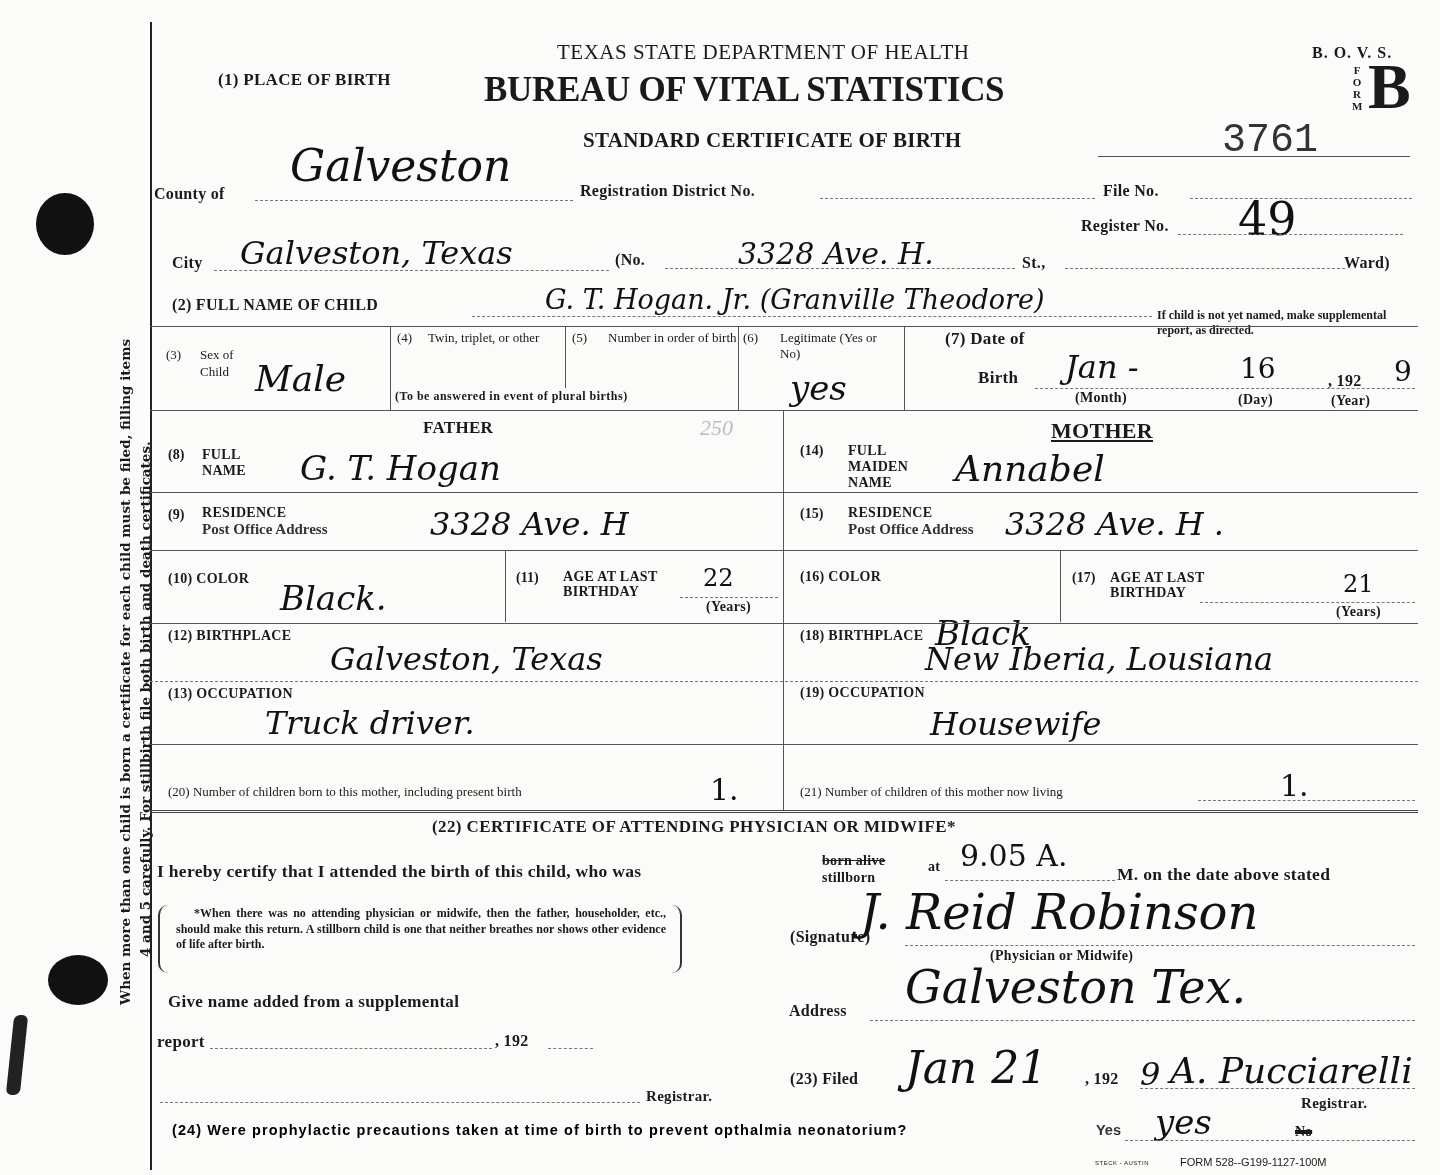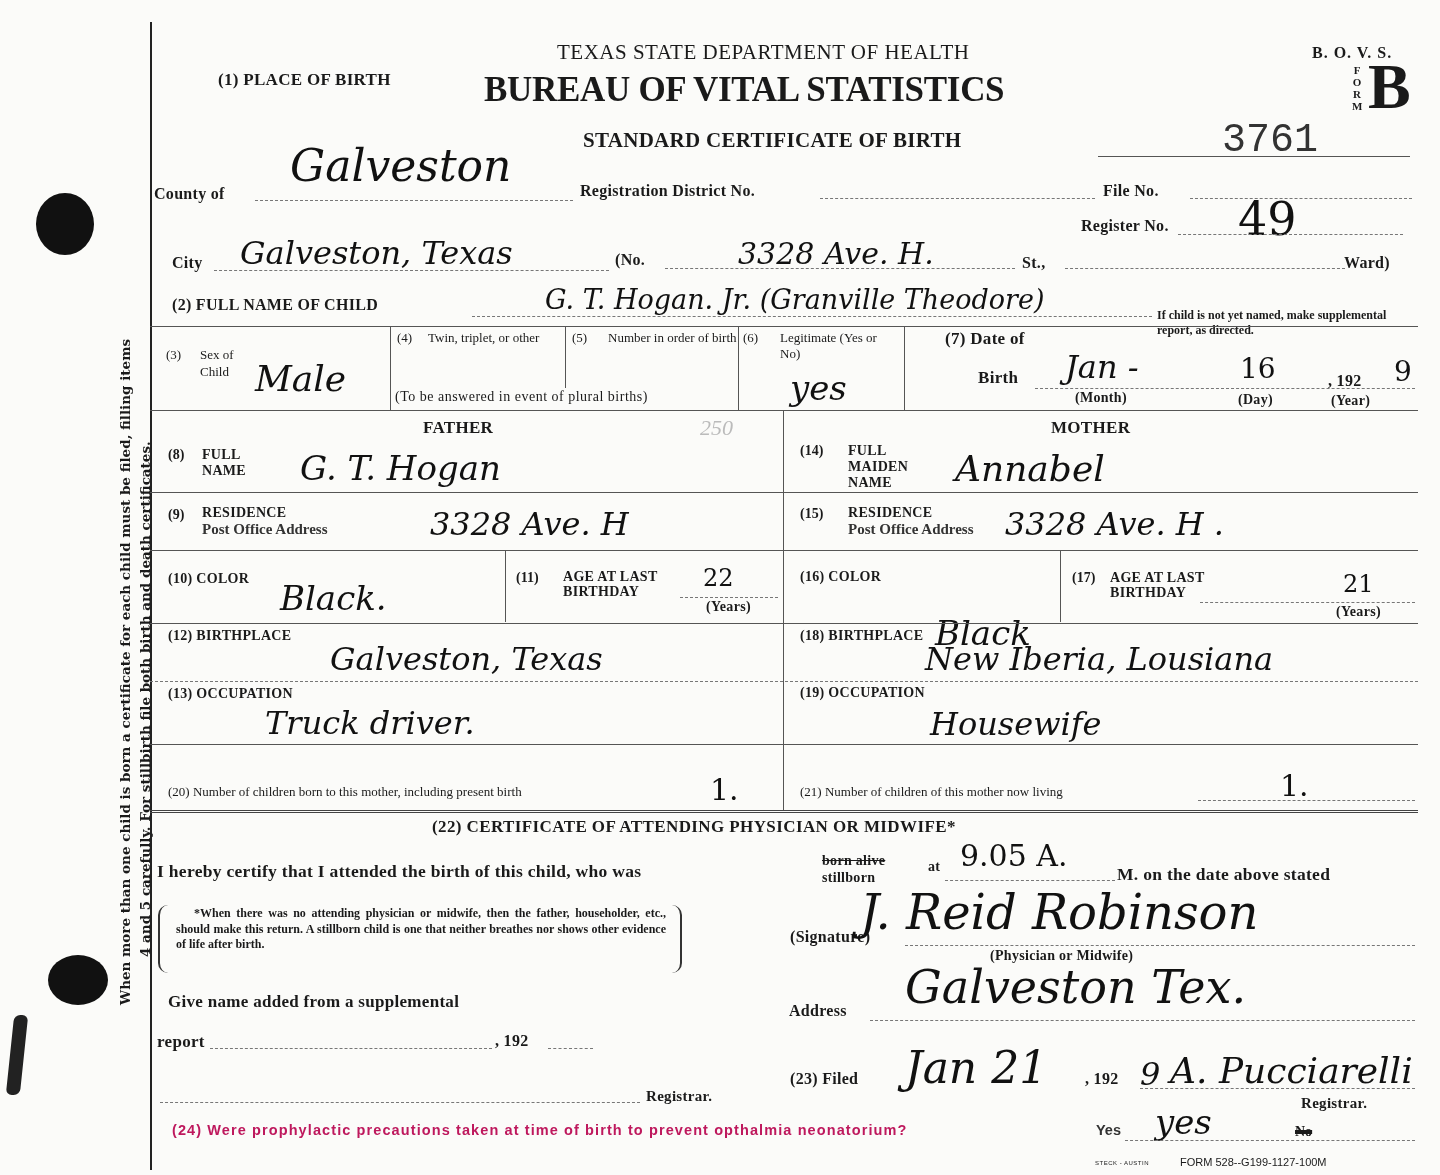--- a/index.html
+++ b/index.html
@@ -79,21 +79,21 @@
 <div class="abs small" style="left:166px;top:347px;">(3)</div>
 <div class="abs small" style="left:200px;top:346px;width:60px;line-height:17px;">Sex of Child</div>
 <div class="abs hand" style="left:255px;top:358px;font-size:36px;">Male</div>
 
 <div class="vline" style="left:390px;top:326px;height:84px;"></div>
 <div class="abs small" style="left:397px;top:330px;">(4)</div>
 <div class="abs small" style="left:428px;top:330px;width:115px;line-height:16px;">Twin, triplet, or other</div>
 <div class="vline" style="left:565px;top:326px;height:62px;"></div>
 <div class="abs small" style="left:572px;top:330px;">(5)</div>
 <div class="abs small" style="left:608px;top:330px;width:130px;line-height:16px;">Number in order of birth</div>
-<div class="abs small" style="left:395px;top:389px;font-size:14px;letter-spacing:0.5px;">(To be answered in event of plural births)</div>
+<div class="abs small" style="left:395px;top:389px;font-size:12px;letter-spacing:0.5px;font-weight:bold;">(To be answered in event of plural births)</div>
 
 <div class="vline" style="left:738px;top:326px;height:84px;"></div>
 <div class="abs small" style="left:743px;top:330px;">(6)</div>
 <div class="abs small" style="left:780px;top:330px;width:100px;line-height:16px;">Legitimate (Yes or No)</div>
 <div class="abs hand" style="left:790px;top:368px;font-size:34px;">yes</div>
 
 <div class="vline" style="left:904px;top:326px;height:84px;"></div>
 <div class="abs lbl" style="left:945px;top:329px;font-size:17px;">(7) Date of</div>
 <div class="abs lbl" style="left:978px;top:368px;font-size:17px;">Birth</div>
 <div class="abs hand" style="left:1065px;top:348px;font-size:32px;">Jan -</div>
@@ -102,21 +102,21 @@
 <div class="abs hand" style="left:1394px;top:355px;font-size:28px;font-style:normal;">9</div>
 <div class="hdash" style="left:1035px;top:388px;width:380px;"></div>
 <div class="abs lbl" style="left:1075px;top:390px;font-size:14px;">(Month)</div>
 <div class="abs lbl" style="left:1238px;top:392px;font-size:14px;">(Day)</div>
 <div class="abs lbl" style="left:1331px;top:393px;font-size:14px;">(Year)</div>
 
 <div class="hline" style="left:150px;top:410px;width:1268px;"></div>
 
 <div class="abs lbl" style="left:423px;top:418px;font-size:17px;">FATHER</div>
 <div class="abs" style="left:700px;top:415px;font-size:22px;color:#bbb;font-style:italic;">250</div>
-<div class="abs lbl" style="left:1051px;top:418px;font-size:17px;">MOTHER</div>
+<div class="abs lbl" style="left:1051px;top:418px;font-size:22px;text-decoration:underline;">MOTHER</div>
 <div class="vline" style="left:783px;top:410px;height:400px;"></div>
 
 <div class="abs small bold" style="left:168px;top:447px;font-size:14px;">(8)</div>
 <div class="abs lbl" style="left:202px;top:447px;width:60px;font-size:14px;line-height:16px;">FULL NAME</div>
 <div class="abs hand" style="left:300px;top:448px;font-size:34px;">G. T. Hogan</div>
 <div class="hline" style="left:150px;top:492px;width:1268px;"></div>
 
 <div class="abs small bold" style="left:800px;top:443px;font-size:14px;">(14)</div>
 <div class="abs lbl" style="left:848px;top:443px;width:90px;font-size:14px;line-height:16px;">FULL MAIDEN NAME</div>
 <div class="abs hand" style="left:955px;top:448px;font-size:36px;">Annabel</div>
@@ -203,20 +203,20 @@
 <div class="abs hand" style="left:905px;top:1042px;font-size:44px;">Jan 21</div>
 <div class="abs lbl" style="left:1085px;top:1070px;font-size:16px;">, 192</div>
 <div class="abs hand" style="left:1140px;top:1055px;font-size:32px;">9</div>
 <div class="abs hand" style="left:1170px;top:1050px;font-size:36px;">A. Pucciarelli</div>
 <div class="hdash" style="left:1140px;top:1088px;width:275px;"></div>
 <div class="abs lbl" style="left:1301px;top:1095px;font-size:15px;">Registrar.</div>
 
 <div class="hdash" style="left:160px;top:1102px;width:480px;"></div>
 <div class="abs lbl" style="left:646px;top:1088px;font-size:15px;">Registrar.</div>
 
-<div class="abs" style="left:172px;top:1122px;font-size:14.5px;letter-spacing:1.1px;font-family:'Liberation Sans',sans-serif;font-weight:bold;color:#be185d;">(24)  Were prophylactic precautions taken at time of birth to prevent opthalmia neonatorium?</div>
+<div class="abs" style="left:172px;top:1122px;font-size:14.5px;letter-spacing:1.1px;font-family:'Liberation Sans',sans-serif;font-weight:bold;color:#000000;">(24)  Were prophylactic precautions taken at time of birth to prevent opthalmia neonatorium?</div>
 <div class="abs" style="left:1096px;top:1122px;font-size:14.5px;font-family:'Liberation Sans',sans-serif;font-weight:bold;color:#333;">Yes</div>
 <div class="abs hand" style="left:1155px;top:1102px;font-size:34px;">yes</div>
 <div class="hdash" style="left:1125px;top:1140px;width:290px;"></div>
 <div class="abs" style="left:1295px;top:1124px;font-size:14px;font-weight:bold;text-decoration:line-through;text-decoration-thickness:4px;">No</div>
 
 <div class="abs sans-n" style="left:1095px;top:1160px;font-size:6px;letter-spacing:0.5px;">STECK - AUSTIN</div>
 <div class="abs sans-n" style="left:1180px;top:1156px;font-size:11px;">FORM 528--G199-1127-100M</div>
 
 </body></html>

